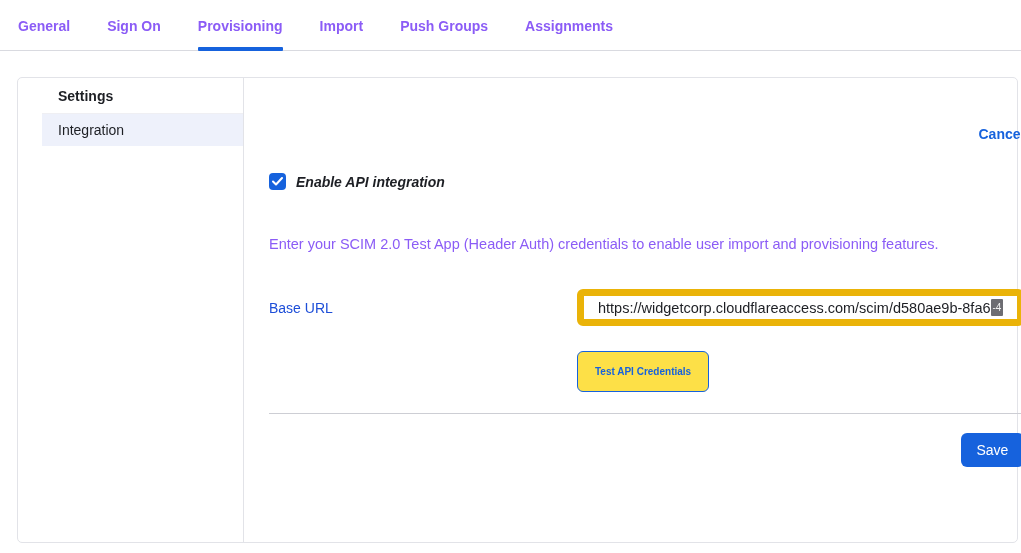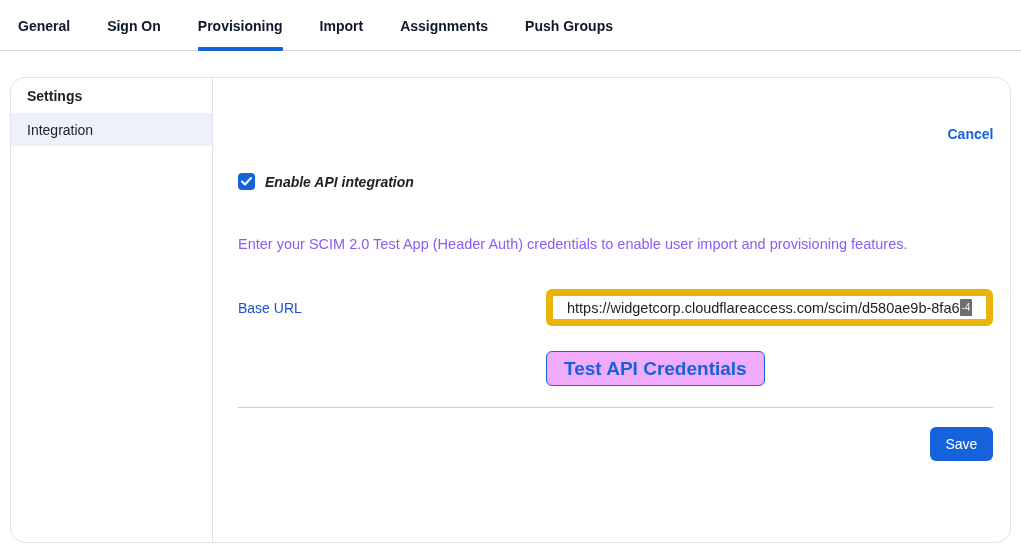--- a/index.html
+++ b/index.html
@@ -15,47 +15,48 @@
   .tabbar {
     display: flex;
     align-items: flex-end;
     padding-left: 18px;
     height: 51px;
     border-bottom: 1px solid #d9dae0;
   }
   .tab {
     font-size: 14px;
     font-weight: 700;
-    color: #0f172a;
+    color: #8b5cf6;
     margin-right: 37px;
     padding-bottom: 16px;
     position: relative;
     cursor: pointer;
     white-space: nowrap;
   }
   .tab.active::after {
     content: "";
     position: absolute;
     left: 0; right: 0; bottom: -1px;
     height: 4px;
     background: #1662dd;
     border-radius: 1px;
   }
 
   
   .card {
     position: absolute;
-    left: 10px;
+    left: 17px;
     top: 77px;
     width: 1001px;
     height: 466px;
     border: 1px solid #e2e3e8;
-    border-radius: 15px;
+    border-radius: 5px;
     display: flex;
     background: #fff;
+    padding-left: 24px;
   }
 
   
   .sidebar {
     width: 202px;
     border-right: 1px solid #e2e3e8;
     flex-shrink: 0;
   }
   .side-header {
     font-size: 14px;
@@ -159,28 +160,28 @@
     white-space: nowrap;
     overflow: hidden;
     font-size: 13px;
     font-weight: 700;
     letter-spacing: 1.6px;
     color: #111;
   }
   .button-row { display: flex; }
   .button-indent { width: 308px; flex-shrink: 0; }
   .test-btn {
-    background: #f0abfc;
+    background: #fde047;
     border: 1px solid #1662dd;
     border-radius: 6px;
     color: #1662dd;
     font-family: "Liberation Sans", sans-serif;
-    font-size: 19px;
-    font-weight: 700;
-    height: 35px;
+    font-size: 10px;
+    font-weight: 700;
+    height: 41px;
     padding: 0 17px;
     cursor: pointer;
   }
   .divider {
     margin-top: 21px;
     border: none;
     border-top: 1px solid #cdced4;
   }
   .save-row {
     margin-top: 19px;
@@ -200,22 +201,22 @@
   }
 </style>
 </head>
 <body>
 
 <nav class="tabbar">
   <div class="tab">General</div>
   <div class="tab">Sign On</div>
   <div class="tab active">Provisioning</div>
   <div class="tab">Import</div>
+  <div class="tab">Push Groups</div>
   <div class="tab">Assignments</div>
-  <div class="tab">Push Groups</div>
 </nav>
 
 <section class="card">
 
   <aside class="sidebar">
     <div class="side-header">Settings</div>
     <div class="side-item">Integration</div>
   </aside>
 
   <div class="main">

